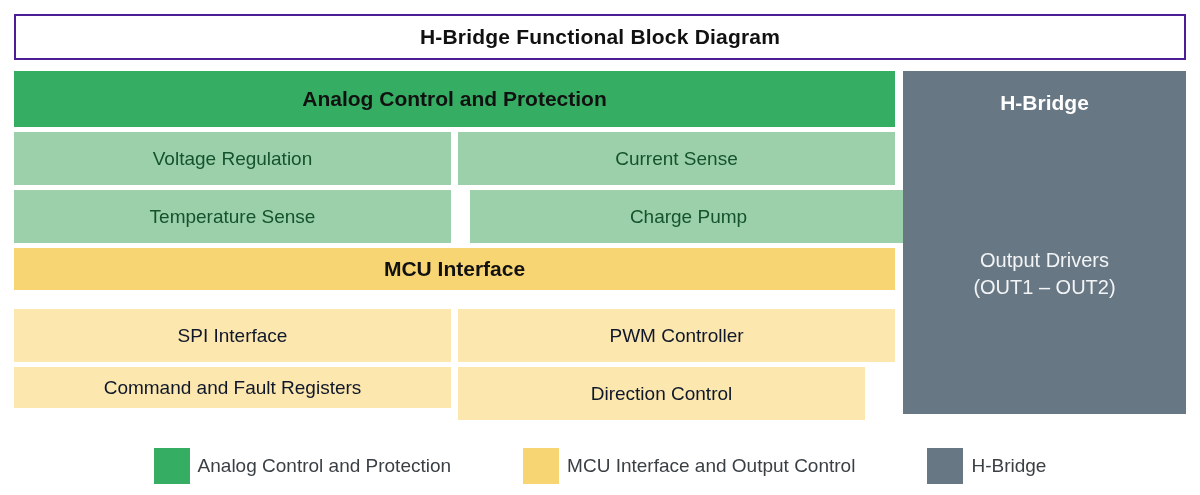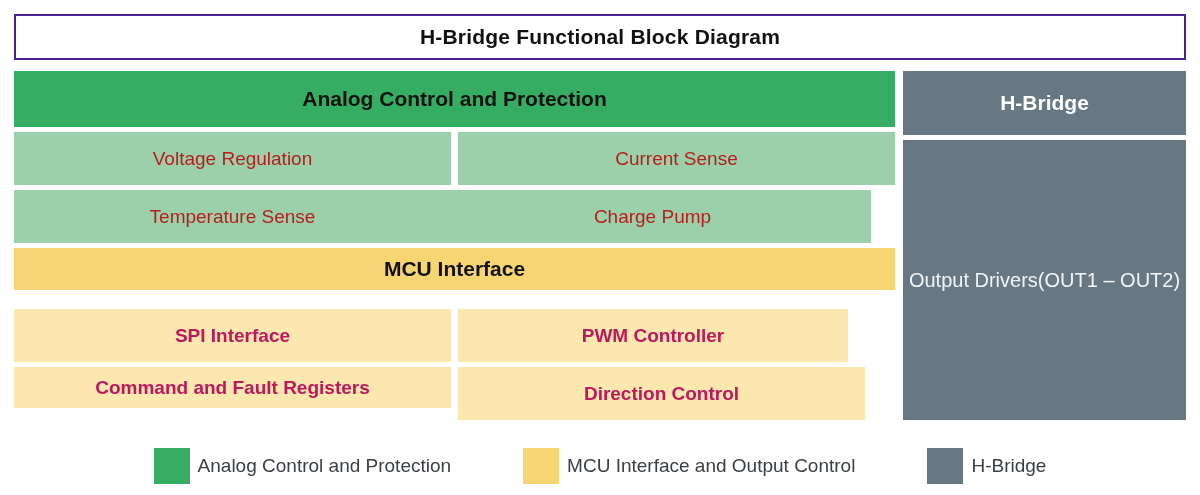--- a/index.html
+++ b/index.html
@@ -75,58 +75,59 @@
     background: #35AD62;
   }
   .hdr-analog .lbl {
     font-size: 21px; font-weight: bold; color: #111111;
   }
 
   .sub-green {
     background: #9BD0AA;
   }
   .sub-green .lbl {
-    font-size: 19px; font-weight: normal; color: #b91c1c;
+    font-size: 19px; font-weight: normal; color: #14532d;
   }
   .g-r1c1 { left: 0;     top: 61px; width: 437px; height: 53px; }
   .g-r1c2 { left: 444px; top: 61px; width: 437px; height: 53px; }
   .g-r2c1 { left: 0;     top: 119px; width: 437px; height: 53px; }
-  .g-r2c2 { left: 420px; top: 119px; width: 437px; height: 53px; }
+  .g-r2c2 { left: 456px; top: 119px; width: 437px; height: 53px; }
 
   
   .hdr-mcu {
     left: 0; top: 177px; width: 881px; height: 42px;
     background: #F8D573;
   }
   .hdr-mcu .lbl {
     font-size: 21px; font-weight: bold; color: #111111;
   }
 
   .sub-yellow {
     background: #FCE7AE;
   }
   .sub-yellow .lbl {
-    font-size: 19px; font-weight: bold; color: #be185d;
+    font-size: 19px; font-weight: normal; color: #0f172a;
   }
   .y-r1c1 { left: 0;     top: 238px; width: 437px; height: 53px; }
-  .y-r1c2 { left: 444px; top: 238px; width: 390px; height: 53px; }
+  .y-r1c2 { left: 444px; top: 238px; width: 437px; height: 53px; }
   .y-r2c1 { left: 0;     top: 296px; width: 437px; height: 41px; }
   .y-r2c2 { left: 444px; top: 296px; width: 407px; height: 53px; }
 
   
   .hb-header {
     left: 0; top: 0; width: 283px; height: 64px;
     background: #677783;
   }
   .hb-header .lbl {
     font-size: 21px; font-weight: bold; color: #ffffff;
   }
   .hb-body {
-    left: 0; top: 69px; width: 283px; height: 280px;
+    left: 0; top: 63px; width: 283px; height: 280px;
     background: #677783;
+    flex-direction: column;
   }
   .hb-body .lbl {
     font-size: 20px; font-weight: normal; color: #f2f4f5;
     line-height: 1.35;
   }
 
   
   .legend {
     position: absolute;
     left: 0;

